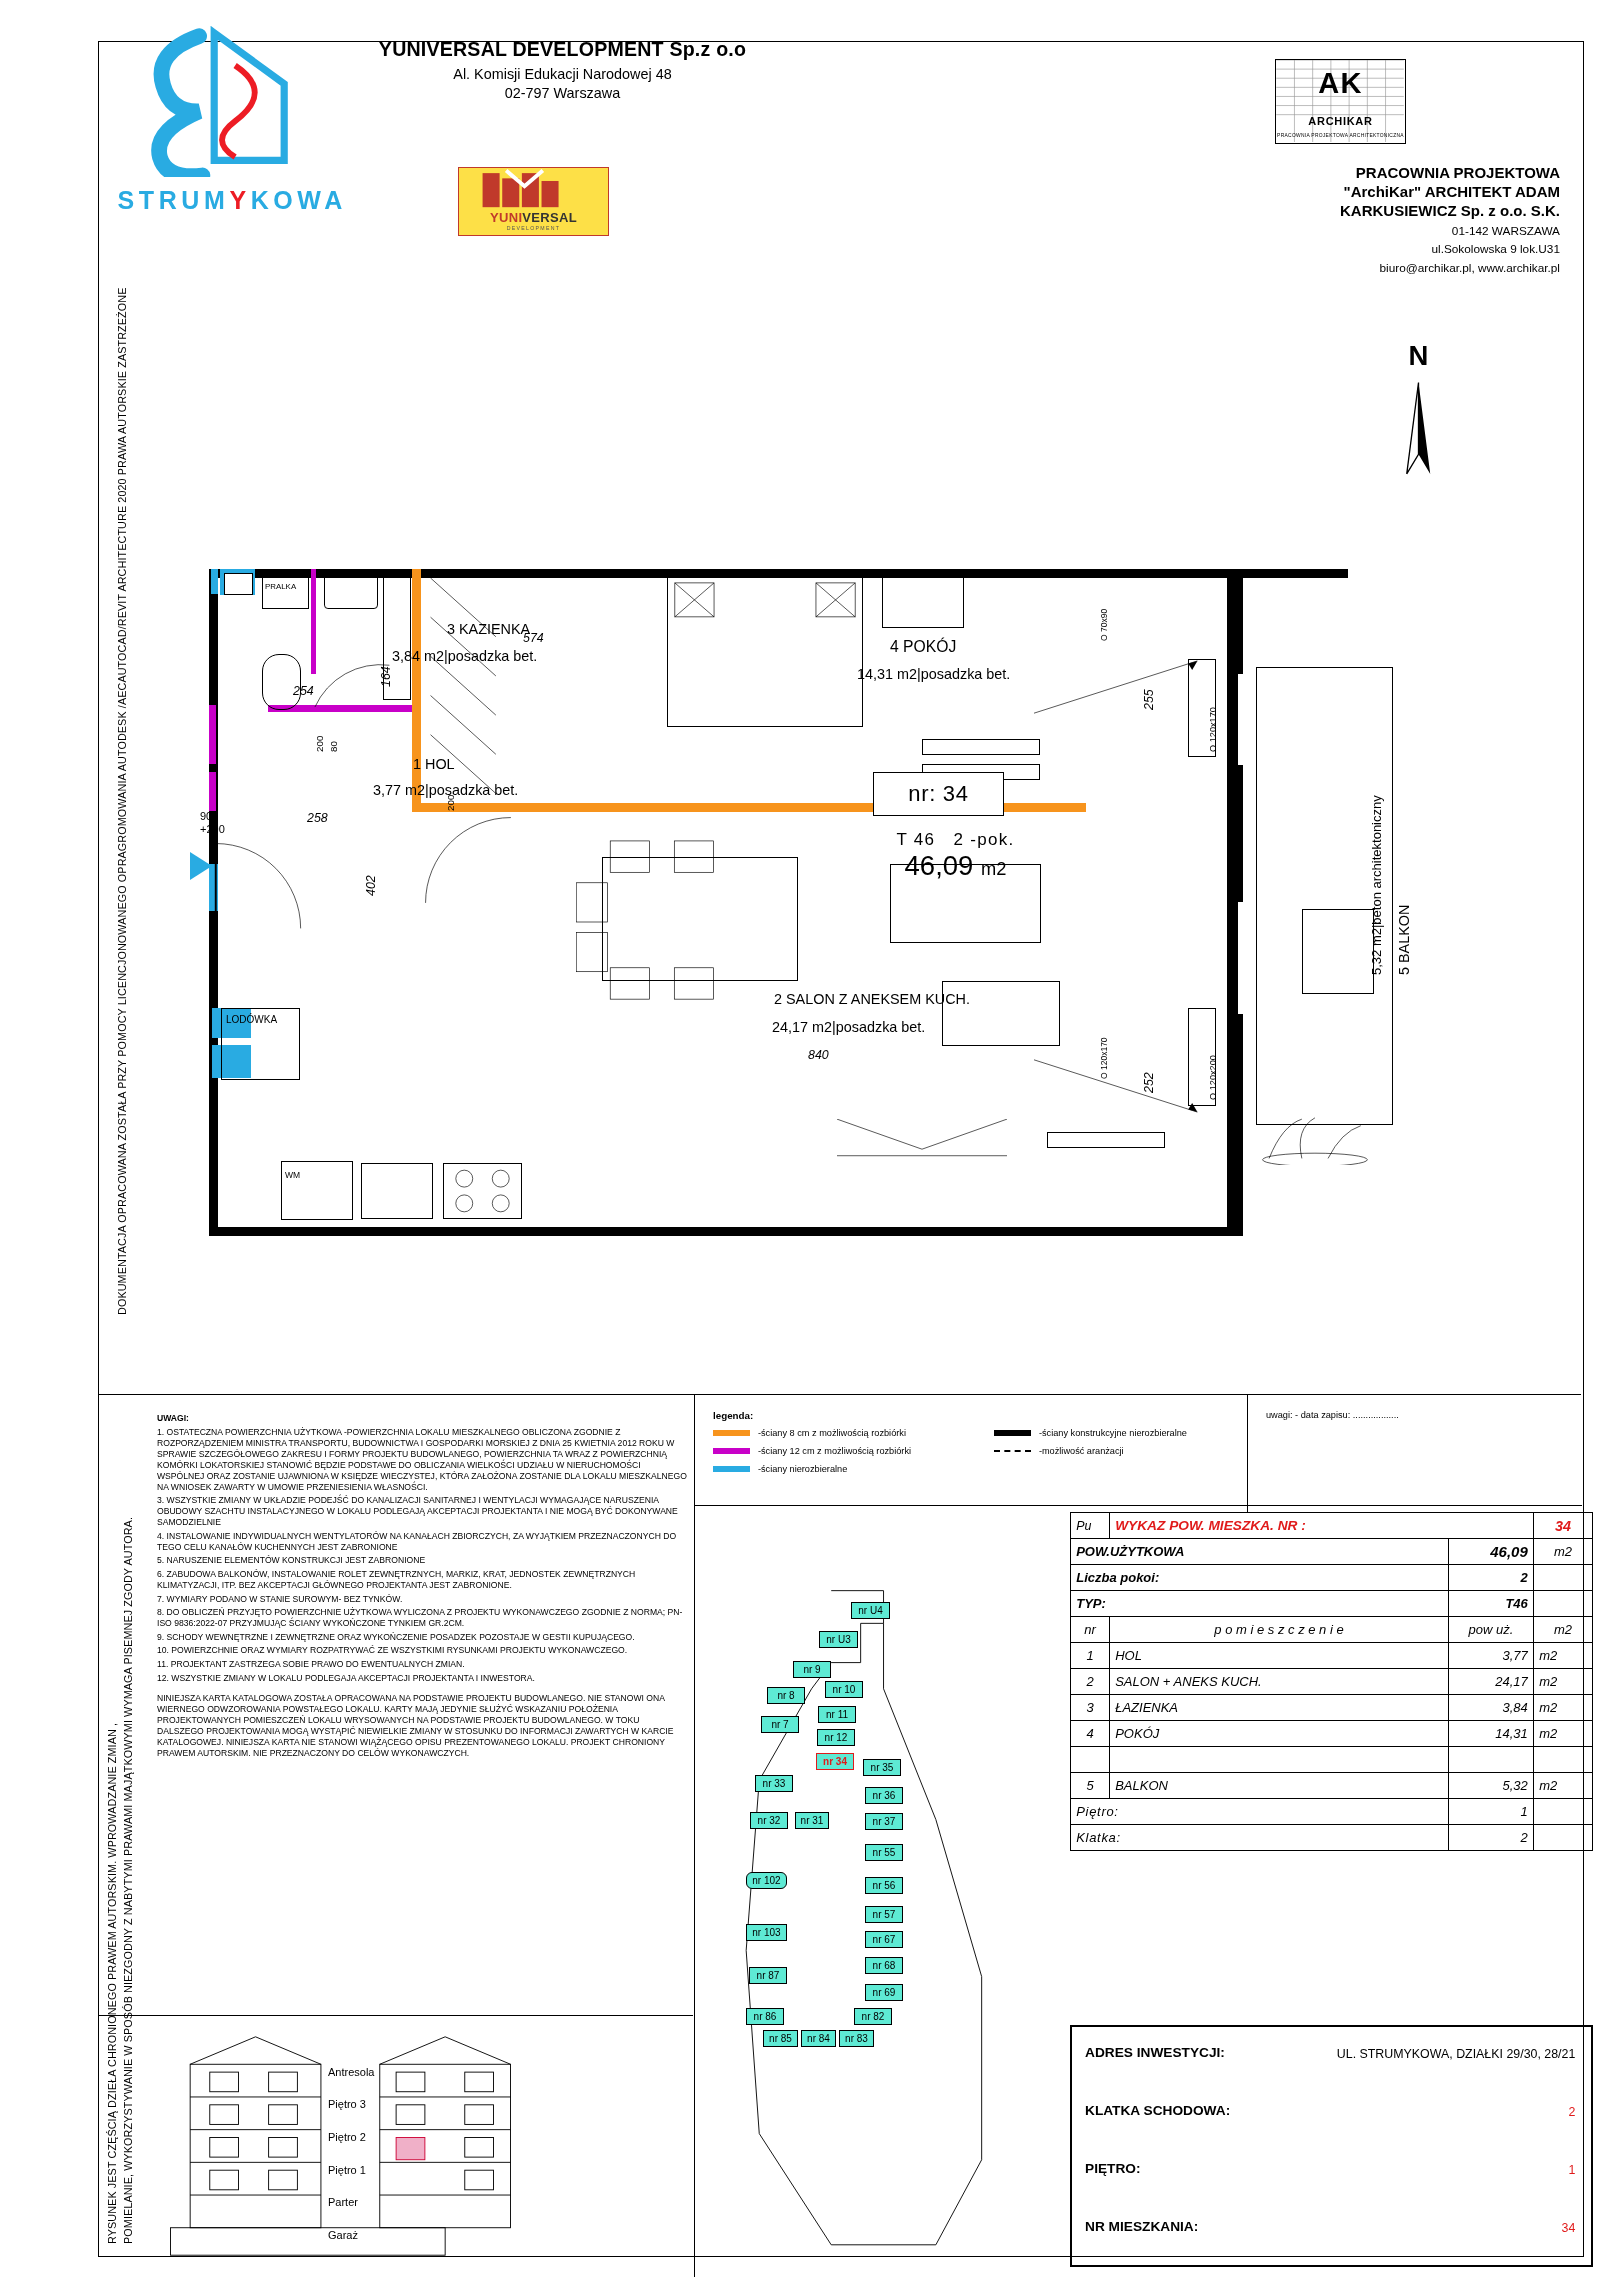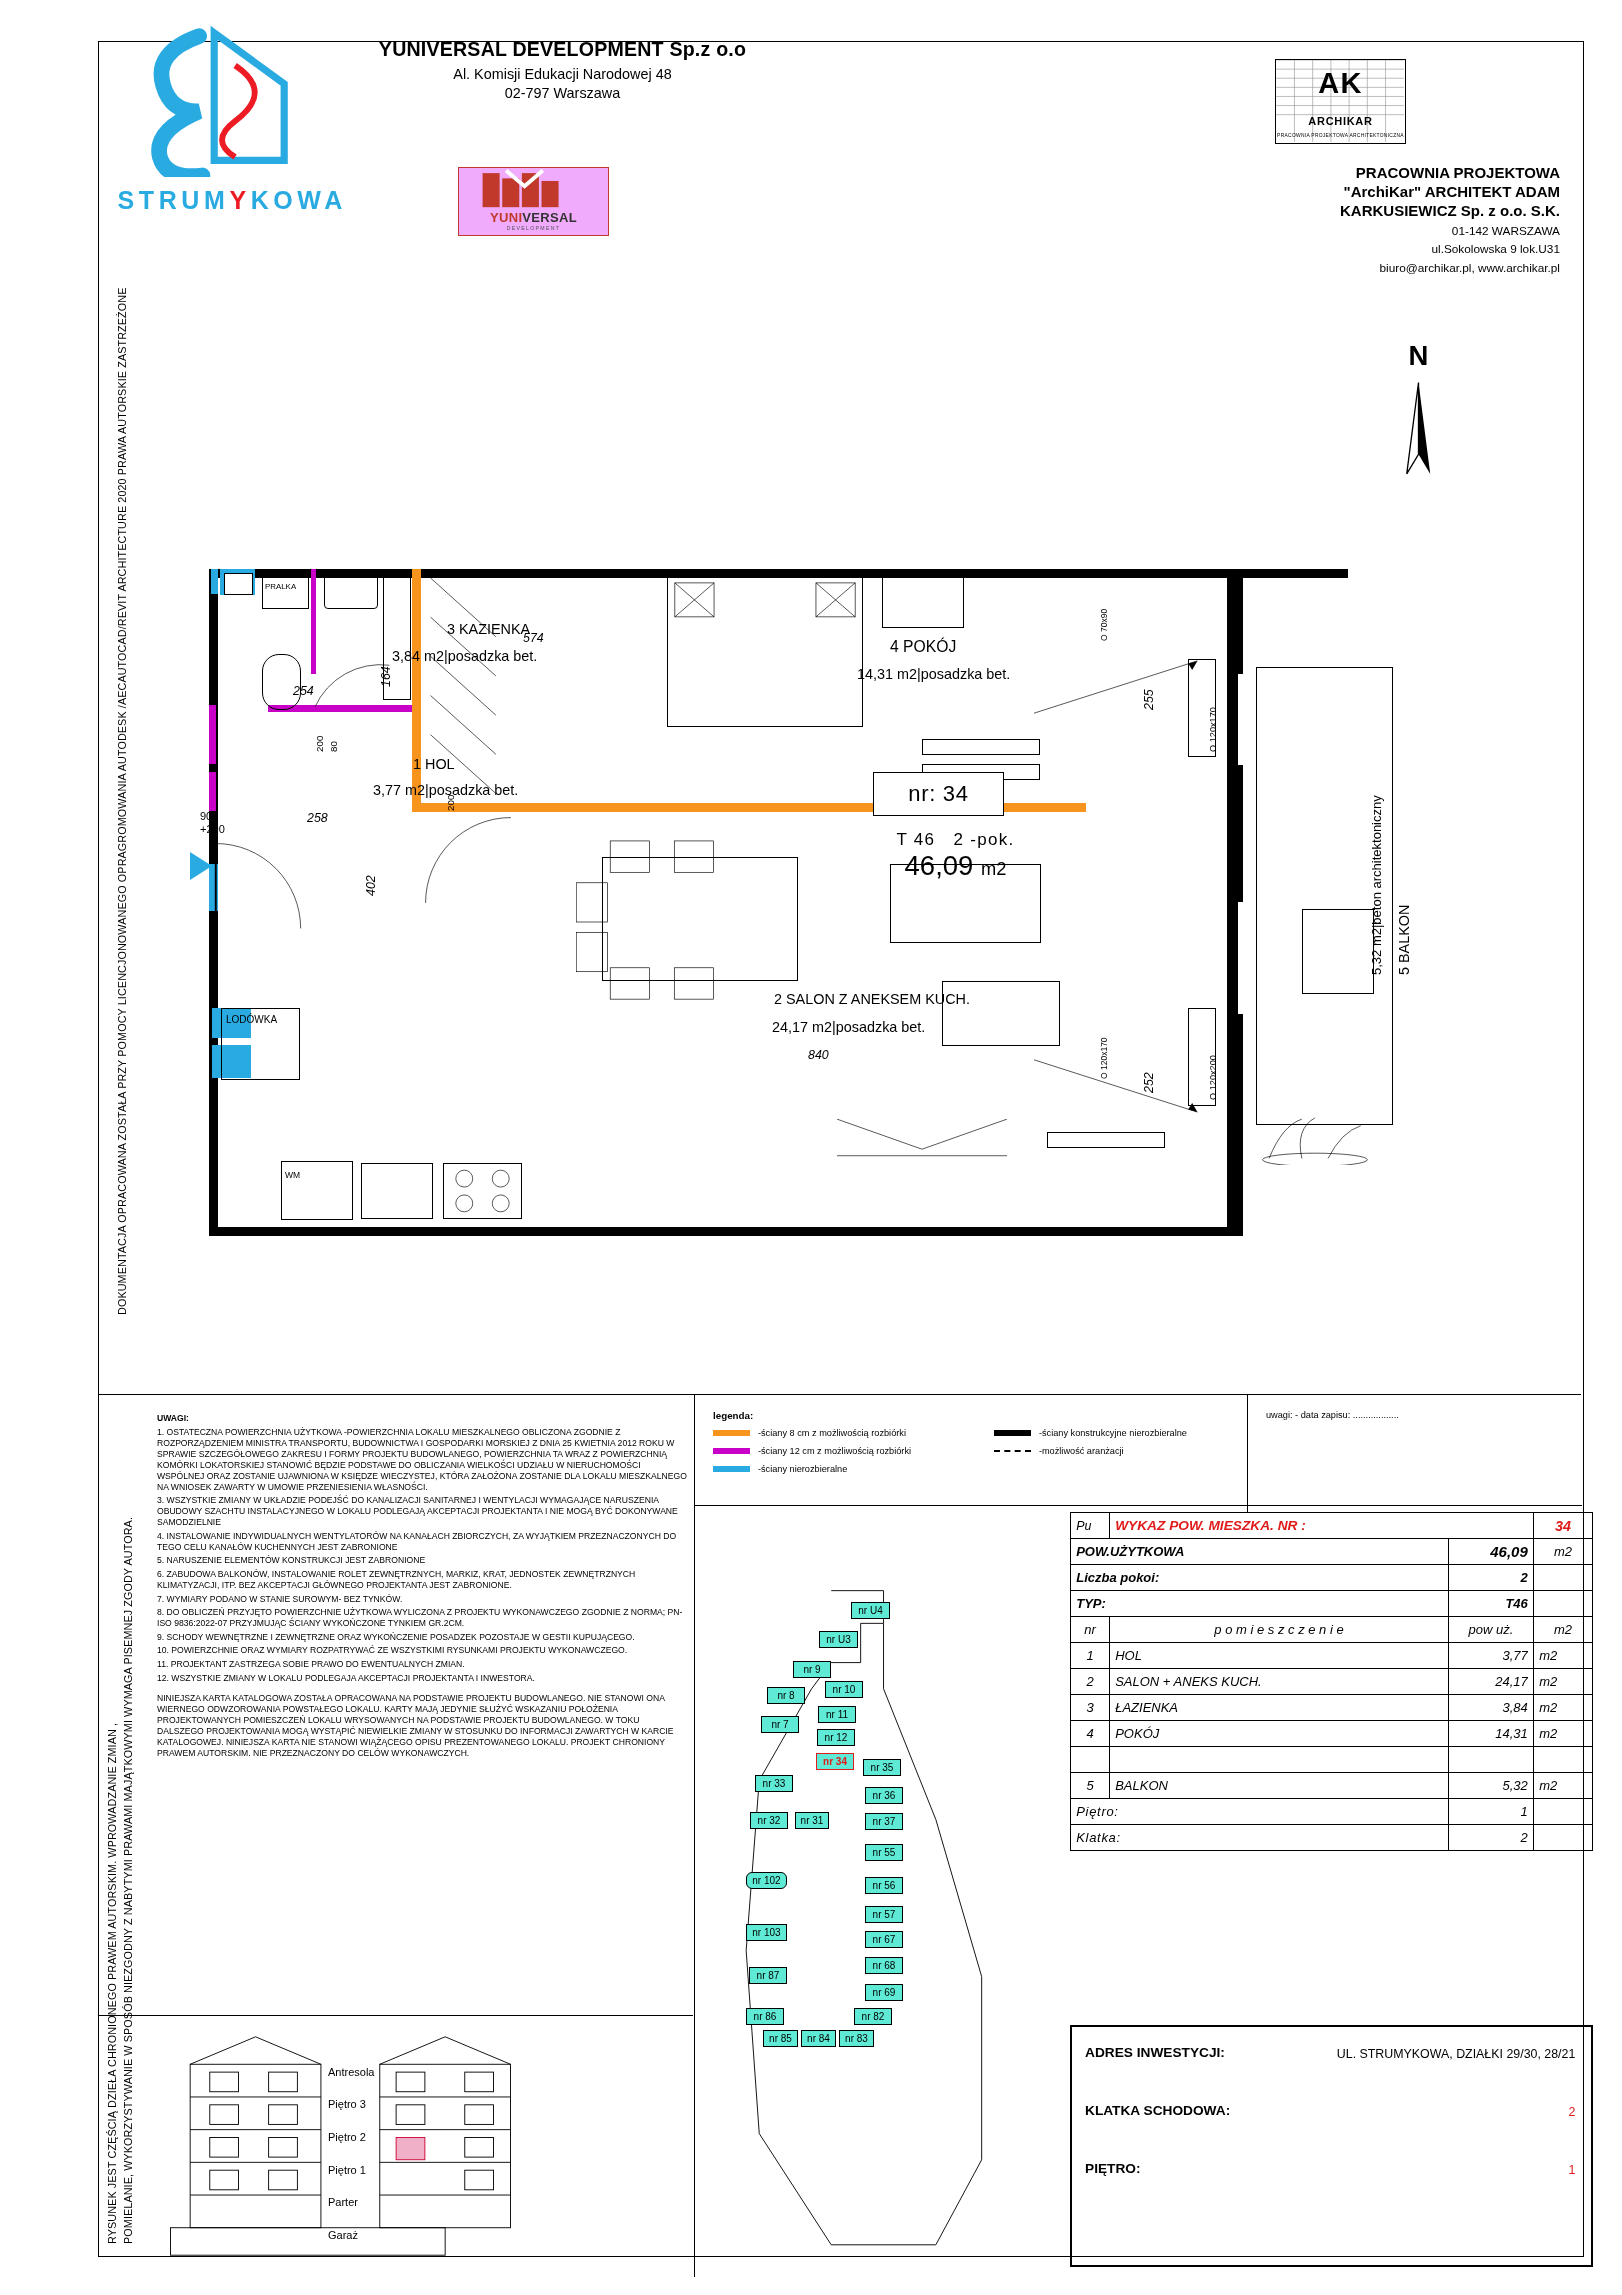--- a/index.html
+++ b/index.html
@@ -61,21 +61,21 @@
   .dev-title {
     position:absolute; left:327px; top:38px; width:471px; text-align:center;
   }
   .dev-title .l1 { font-size:19.6px; font-weight:bold; letter-spacing:0.2px;}
   .dev-title .l2 { font-size:14.4px; margin-top:5.2px;}
   .dev-title .l3 { font-size:14.4px; margin-top:2.6px;}
   .yuniversal {
     position:absolute; left:458px; top:167px; width:151px; text-align:center;
     border:1.3px solid #c0392b;
     padding:1.3px 0 3.9px 0;
-    background:#f0abfc;
+    background:#fde047;
   }
   .yuniversal .bars {
     height:41px; position:relative;
   }
   .yuni-txt1 { font-size:13px; font-weight:bold; color:#333; letter-spacing:0.3px;}
   .yuni-txt1 .r { color:#c0392b; }
   .yuni-txt2 { font-size:5.2px; letter-spacing:1.3px; color:#555;}
   .archikar-logo {
     position:absolute; right:216px; top:59px; width:131px; height:85px;
     border:1.3px solid #000;
@@ -563,20 +563,24 @@
       <div class="lab">ADRES INWESTYCJI:</div>
       <div class="val">UL. STRUMYKOWA, DZIAŁKI 29/30, 28/21</div>
     </div>
     <div class="row">
       <div class="lab">KLATKA SCHODOWA:</div>
       <div class="val r">2</div>
     </div>
     <div class="row">
       <div class="lab">PIĘTRO:</div>
       <div class="val r">1</div>
+    </div>
+    <div class="row">
+      <div class="lab">NR MIESZKANIA:</div>
+      <div class="val r">34</div>
     </div>
   </div>
 
   <div class="elev">
     <svg width="510" height="242" viewBox="0 0 780 370">
       <g stroke="#000" fill="none" stroke-width="1.4">
 
         <rect x="40" y="60" width="200" height="250"></rect>
         <line x1="40" y1="110" x2="240" y2="110"></line>
         <line x1="40" y1="160" x2="240" y2="160"></line>

